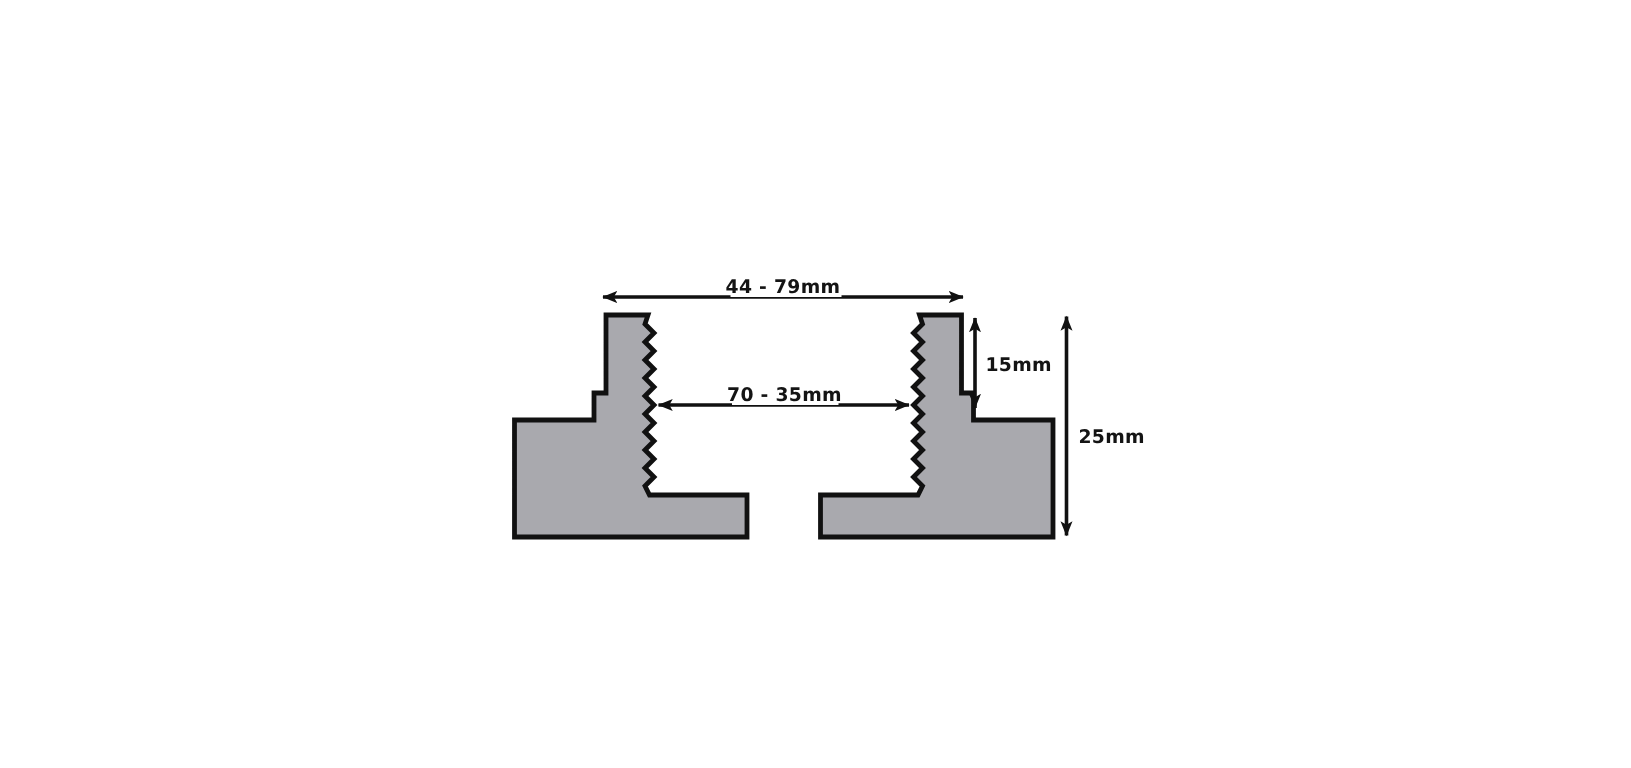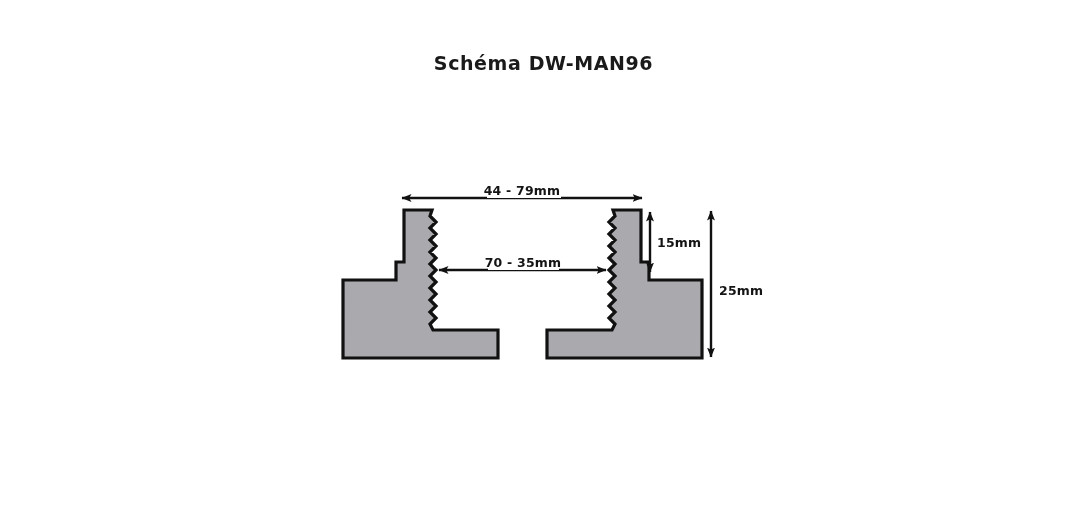--- a/index.html
+++ b/index.html
@@ -47,21 +47,20 @@
     font-weight: bold;
     fill: #141414;
     letter-spacing: 0.2px;
   }
 </style>
 </head>
 <body>
 
 <div id="diagram-root">
 
-  <div id="diagram-title">Schéma DW-MAN96</div>
 
   <svg id="technical-drawing" viewBox="0 0 1087 512">
 
     <defs>
       <marker id="arrowEnd" markerWidth="11" markerHeight="11" refX="9.5" refY="4" orient="auto" markerUnits="userSpaceOnUse">
         <path d="M 0 0 L 10 4 L 0 8 L 2.3 4 Z" fill="#111111"></path>
       </marker>
       <marker id="arrowStart" markerWidth="11" markerHeight="11" refX="1.5" refY="4" orient="auto" markerUnits="userSpaceOnUse">
         <path d="M 11 0 L 1 4 L 11 8 L 8.7 4 Z" fill="#111111"></path>
       </marker>

